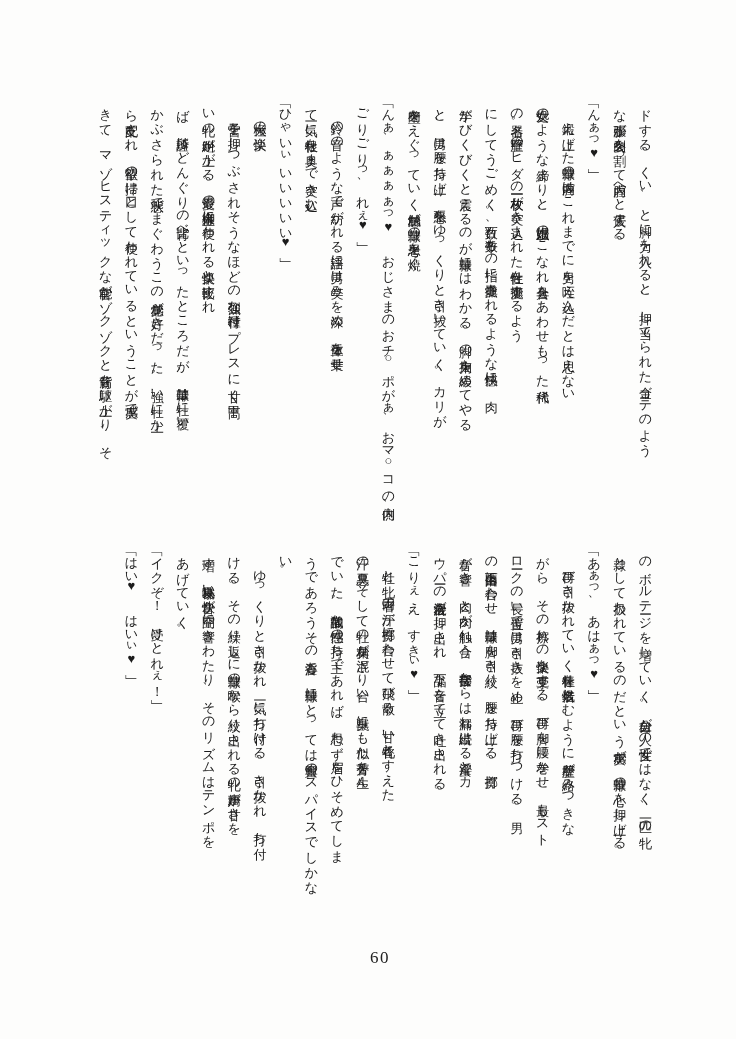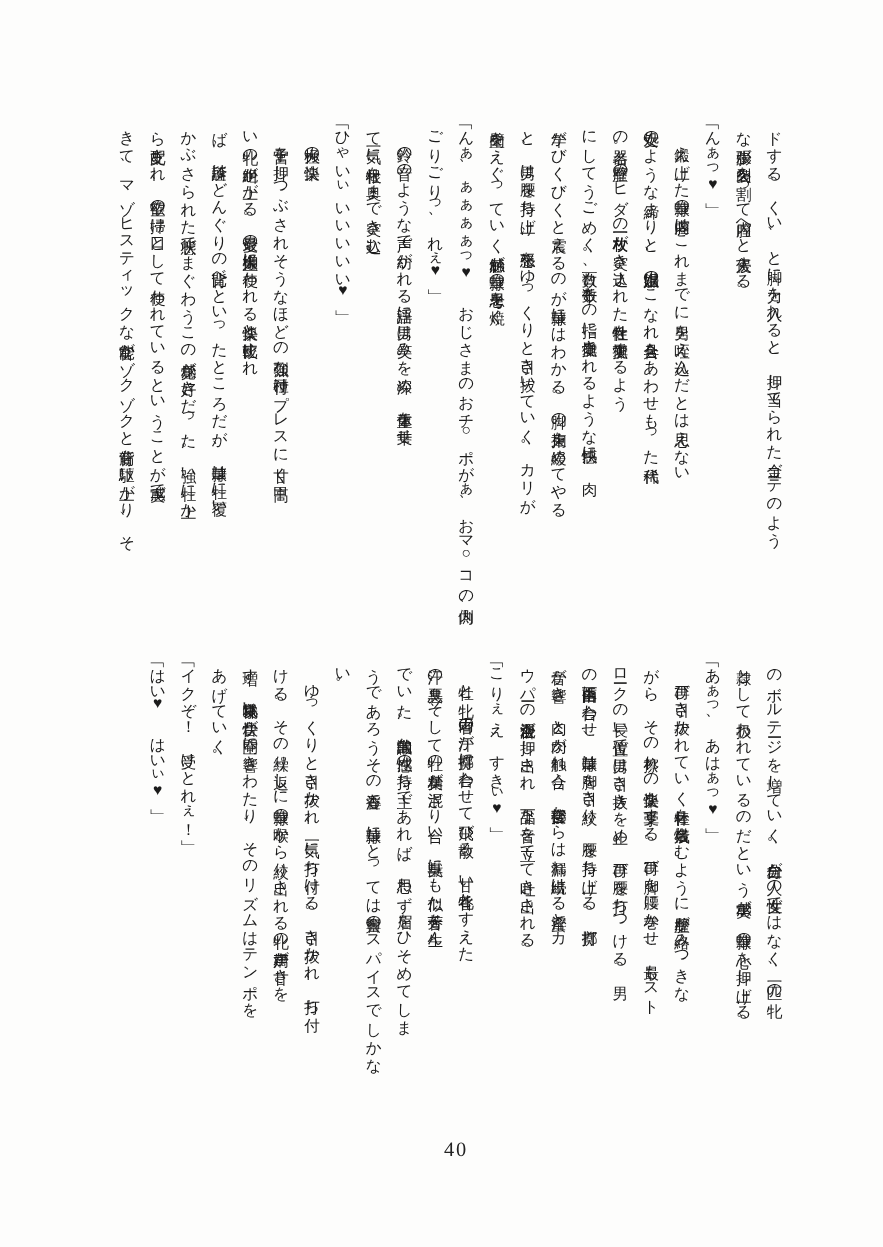--- a/index.html
+++ b/index.html
@@ -90,15 +90,15 @@
       <div class="tcol">うであろうその淫香も、隷華にとっては興奮のスパイスでしかな</div>
       <div class="tcol">い。</div>
       <div class="tcol">　ゆっくりと引き抜かれ、一気に打ち付ける。引き抜かれ、打ち付</div>
       <div class="tcol">ける。その繰り返しに隷華の喉から絞り出される牝の嬌声が甘さを</div>
       <div class="tcol">増す。小気味良い快音が空間に響きわたり、そのリズムはテンポを</div>
       <div class="tcol">あげていく。</div>
       <div class="tcol">「イクぞ！　受けとれぇ！」</div>
       <div class="tcol">「はい♥　はいぃ♥」</div>
     </div>
 
-  <div class="page-number">40</div>
+  <div class="page-number">60</div>
 
 </div>
 
 </body></html>

